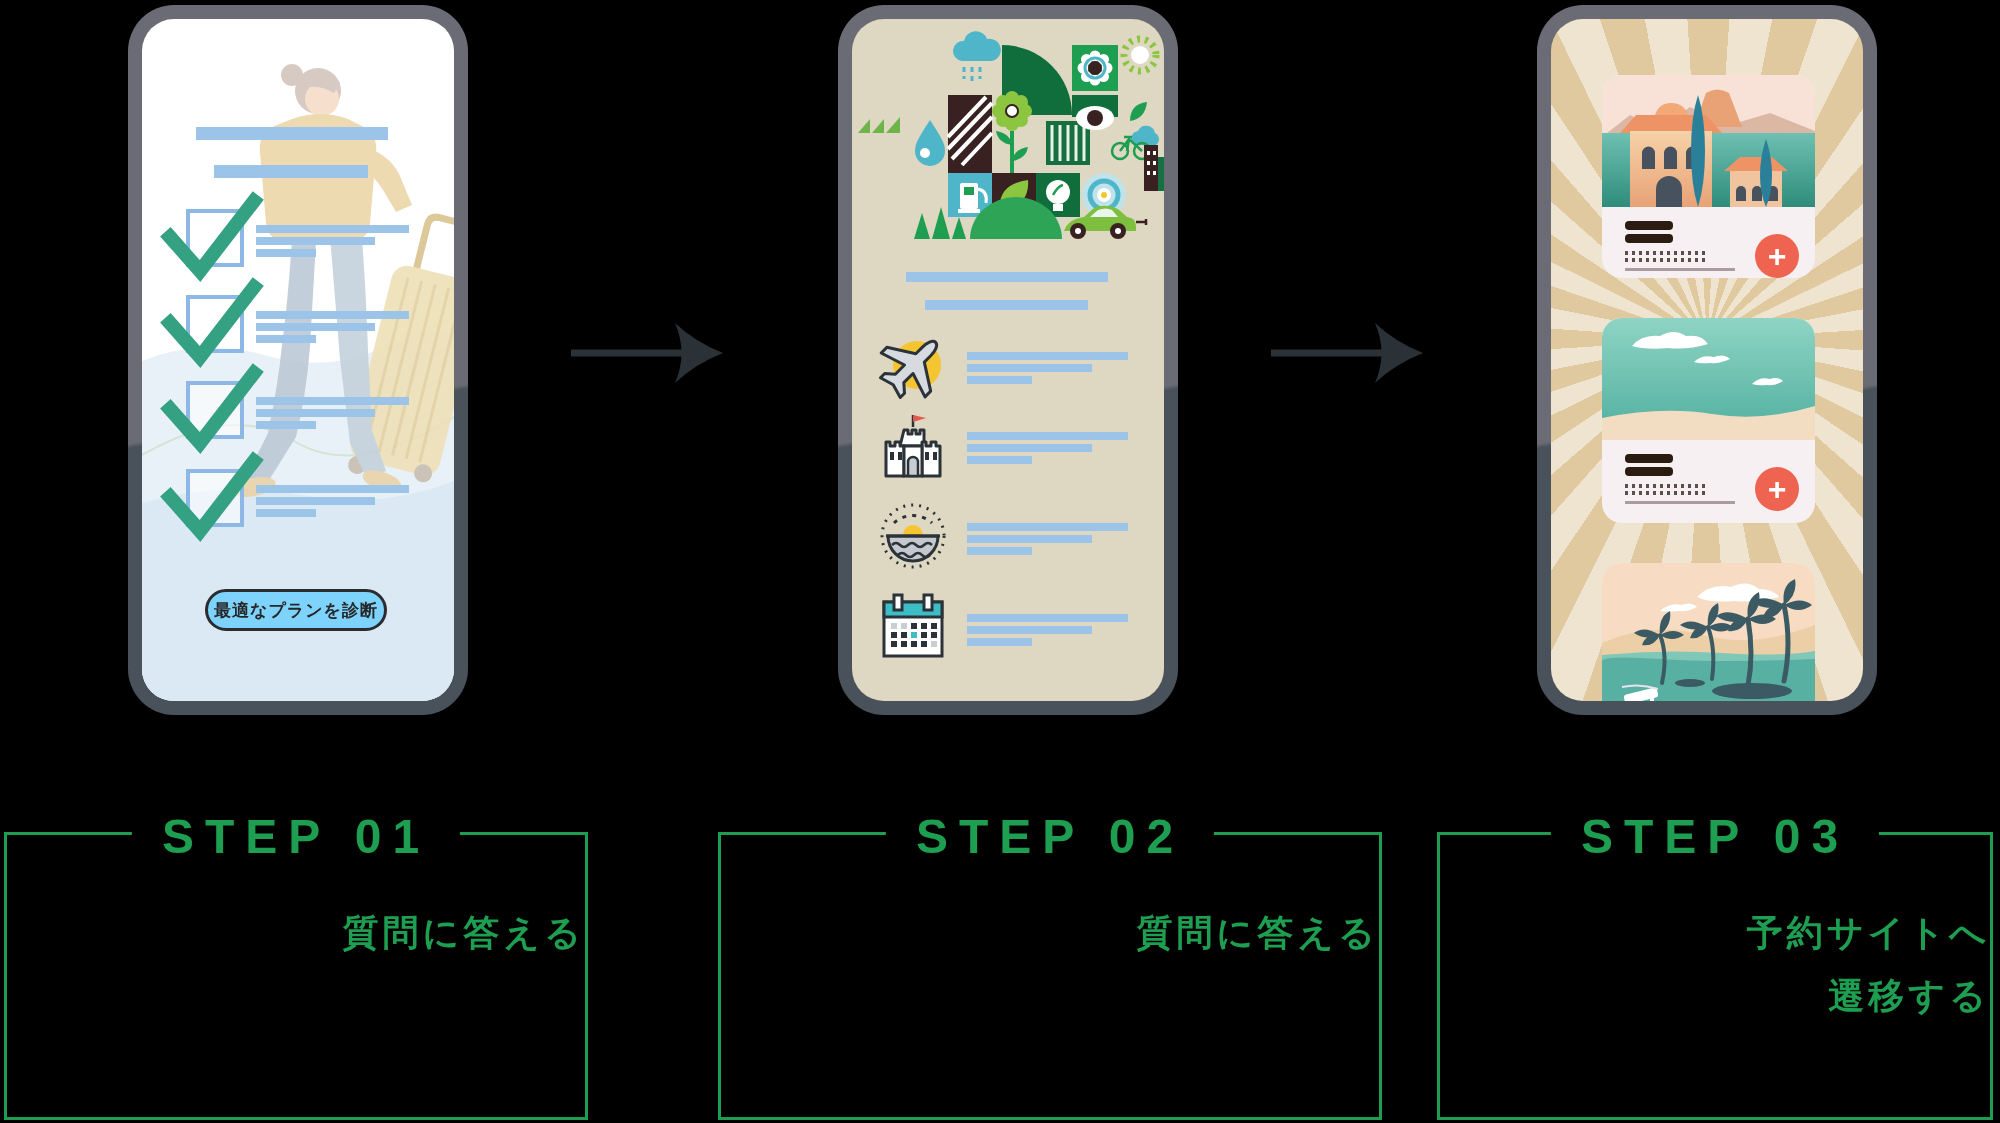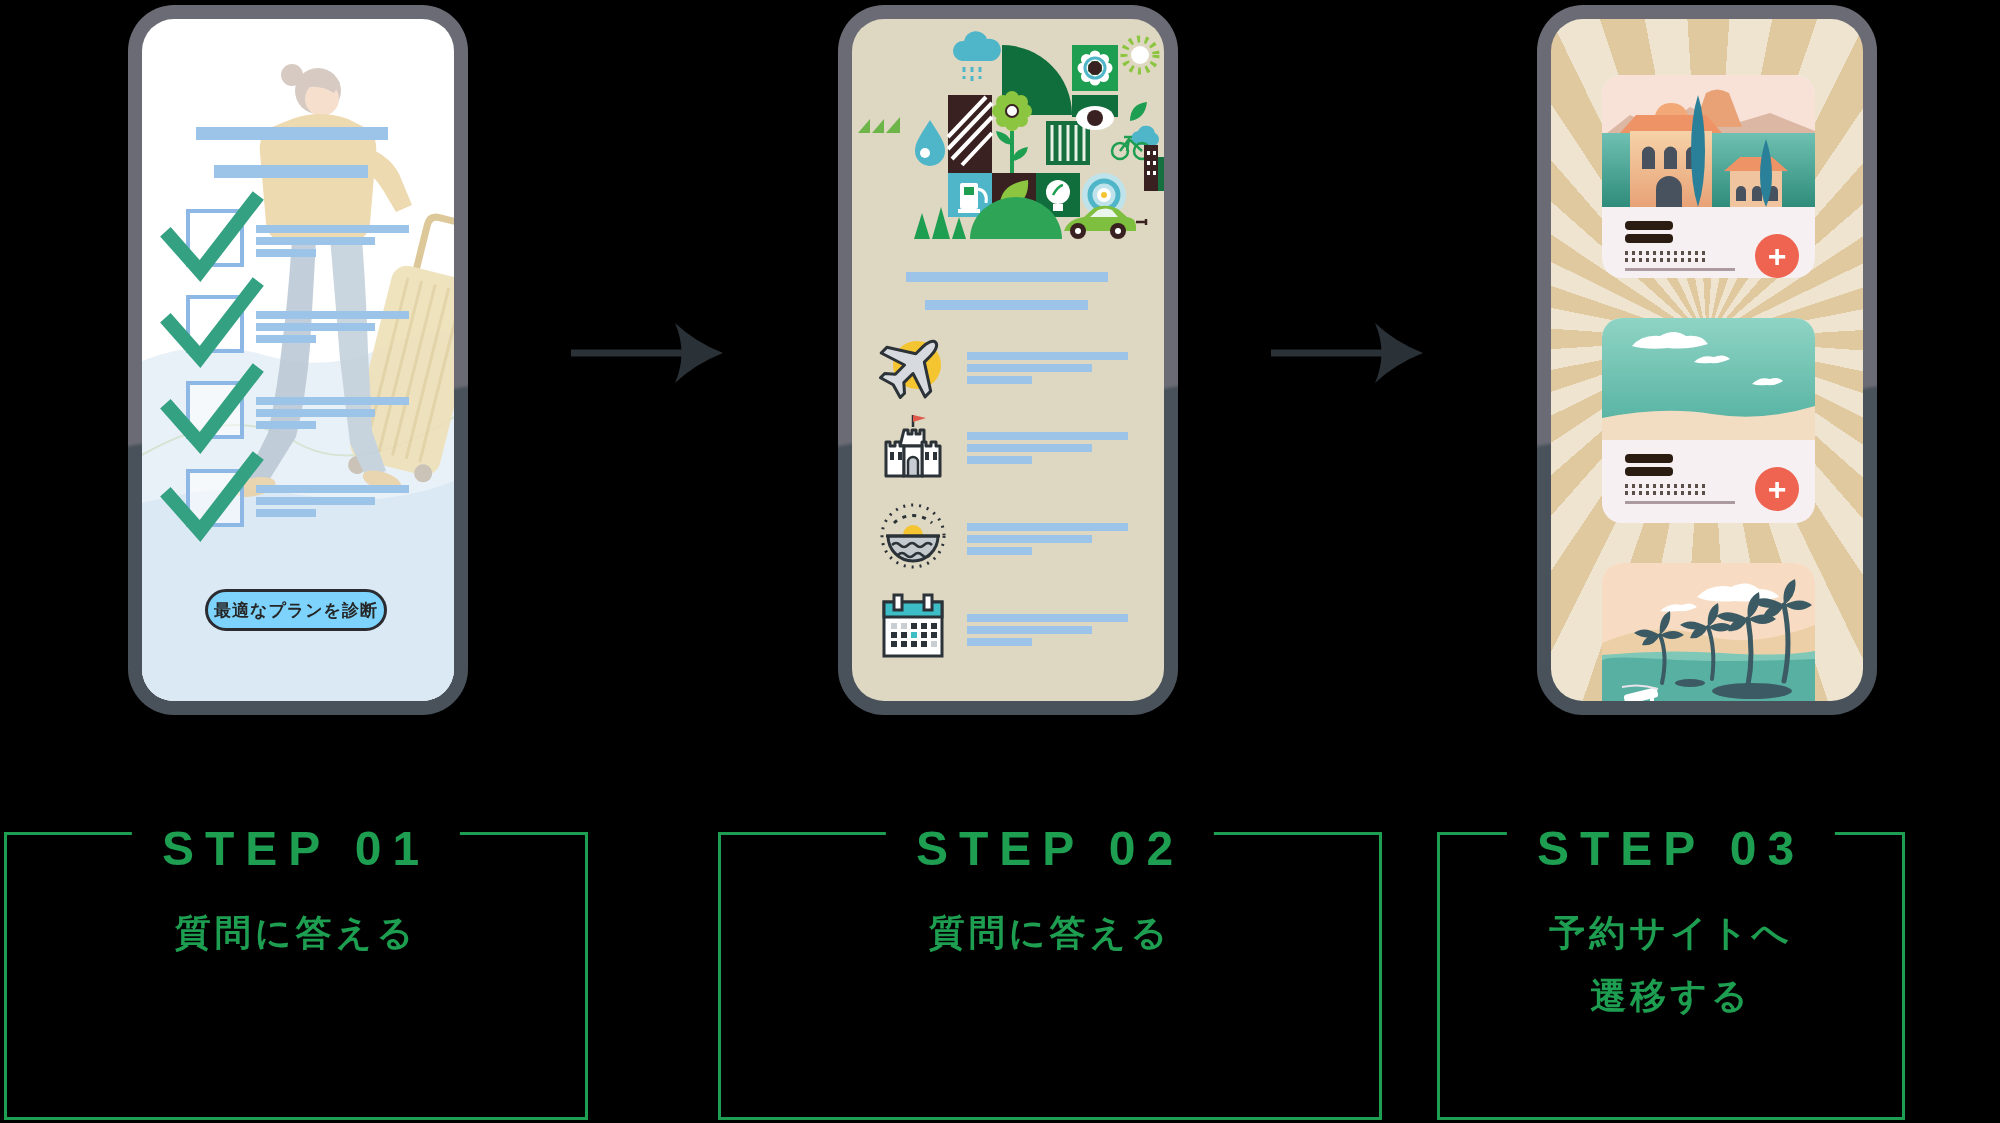--- a/index.html
+++ b/index.html
@@ -54,25 +54,25 @@
   .plus{position:absolute;right:16px;top:13px;width:44px;height:44px;border-radius:50%;
         background:#ee6450;color:#fff;display:flex;align-items:center;justify-content:center;
         font-size:32px;font-weight:bold;line-height:1;}
 
   
   .arrow{position:absolute;top:318px;width:162px;height:70px;}
   .arrow1{left:567px}.arrow2{left:1267px}
 
   
   .stepbox{position:absolute;top:832px;height:288px;border:3px solid #1d9e50;box-sizing:border-box;}
-  .box1{left:4px;width:584px}.box2{left:718px;width:664px}.box3{left:1437px;width:468px}
-  .step-title{position:absolute;top:16px;left:50%;transform:translate(-50%,-54%);background:#000;
+  .box1{left:4px;width:584px}.box2{left:718px;width:664px}.box3{left:1437px;width:556px}
+  .step-title{position:absolute;top:4px;left:50%;transform:translate(-50%,-54%);background:#000;
         padding:0 30px;color:#1d9e50;font-size:48px;font-weight:bold;letter-spacing:11px;
         white-space:nowrap;font-stretch:condensed;}
-  .step-desc{margin-top:66px;text-align:center;color:#1d9e50;font-size:36px;font-weight:bold;
+  .step-desc{margin-top:66px;text-align:right;color:#1d9e50;font-size:36px;font-weight:bold;
         letter-spacing:4px;line-height:1.75;}
   .step-desc span{display:block;}
   .step-desc span:empty{display:none;}
 </style>
 </head>
 <body>
 
 <div class="stage">
 
   <div class="phone phone1">

